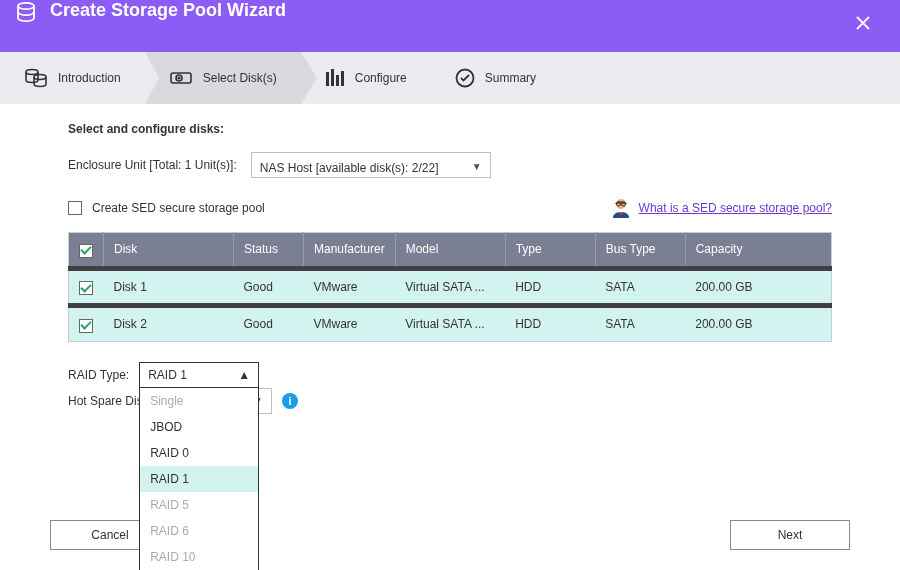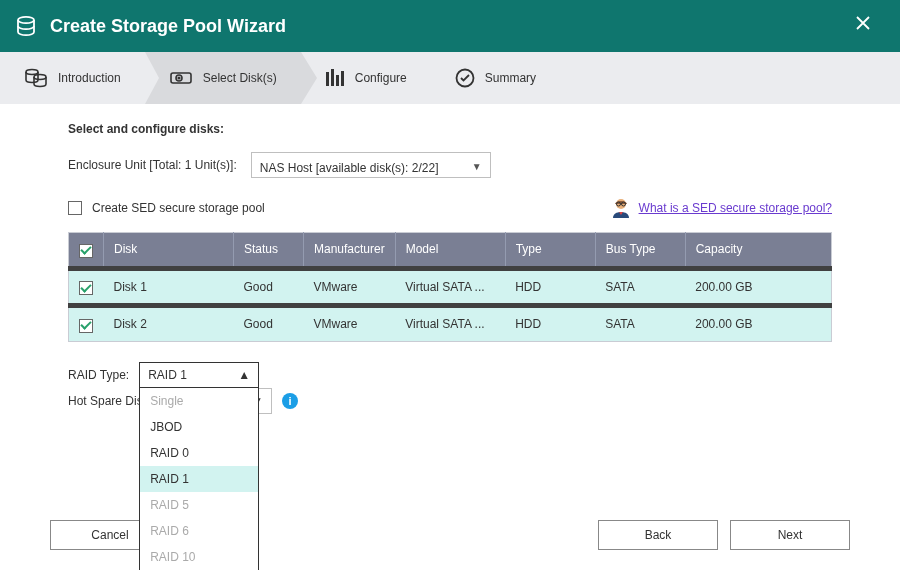--- a/index.html
+++ b/index.html
@@ -1,18 +1,18 @@
 <!DOCTYPE html>
 <html><head>
 <meta charset="utf-8">
 <style>
   * { box-sizing: border-box; margin: 0; padding: 0; }
   body { font-family: Arial, Helvetica, sans-serif; font-size: 12px; color: #333; background: #fff; width: 900px; height: 570px; overflow: hidden; }
 
-  .titlebar { background: #0f766e; color: #fff; height: 52px; display: flex; align-items: center; padding: 0 14px; position: relative; }
+  .titlebar { background: #8b5cf6; color: #fff; height: 52px; display: flex; align-items: flex-start; padding: 0 14px; position: relative; }
   .titlebar svg { flex: 0 0 auto; margin-right: 12px; }
   .titlebar .title { font-size: 18px; font-weight: 600; }
   .close-x { position: absolute; right: 16px; top: 14px; cursor: pointer; }
 
   .steps { background: #ebecef; height: 52px; display: flex; align-items: center; }
   .step { display: flex; align-items: center; padding: 0 24px; height: 100%; color: #333; position: relative; cursor: pointer; }
   .step svg { margin-right: 10px; }
   .step.active { background: #d9dadd; }
   .step.active::after {
     content: ""; position: absolute; right: -16px; top: 0; width: 0; height: 0;
@@ -215,19 +215,16 @@
     </div>
   </div>
 </div>
 
 <div class="footer">
   <div class="btn">
       <span>Cancel</span>
     </div>
   <div class="right">
     <div class="btn">
-        <span>Back</span>
-      </div>
-    <div class="btn">
         <span>Next</span>
       </div>
   </div>
 </div>
 
 </body></html>

